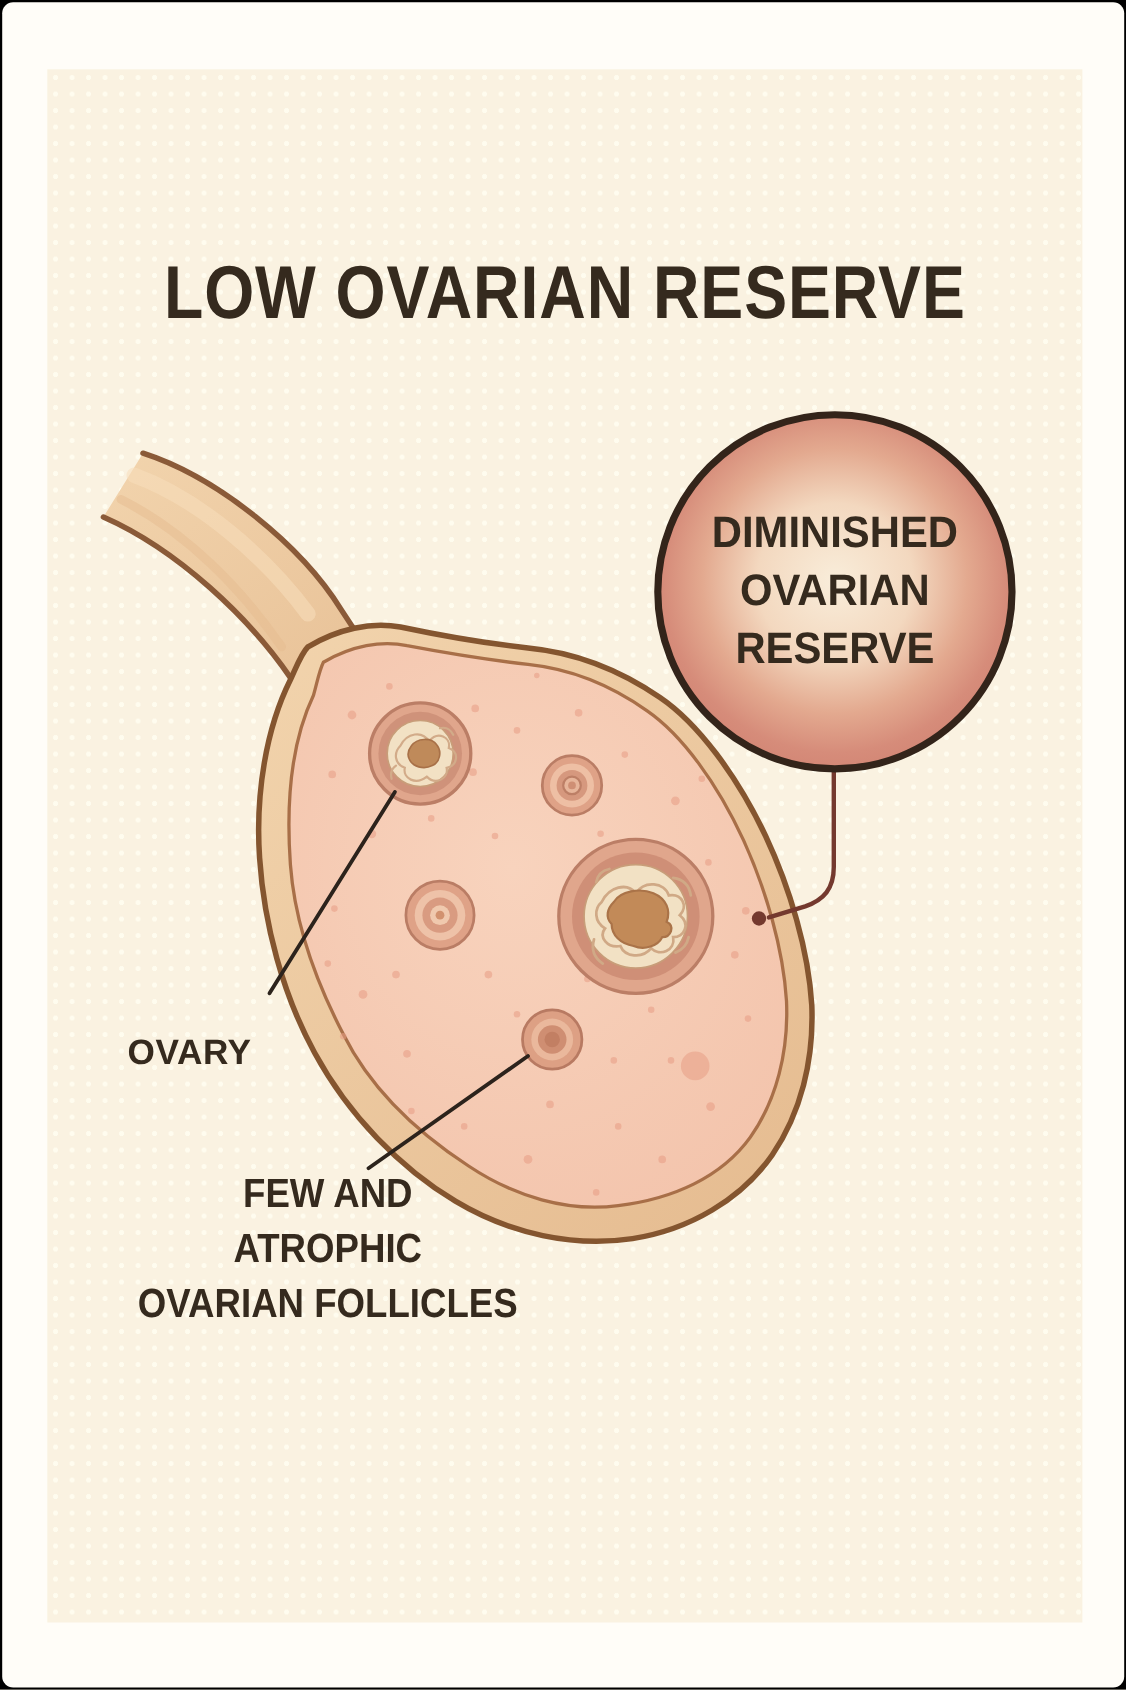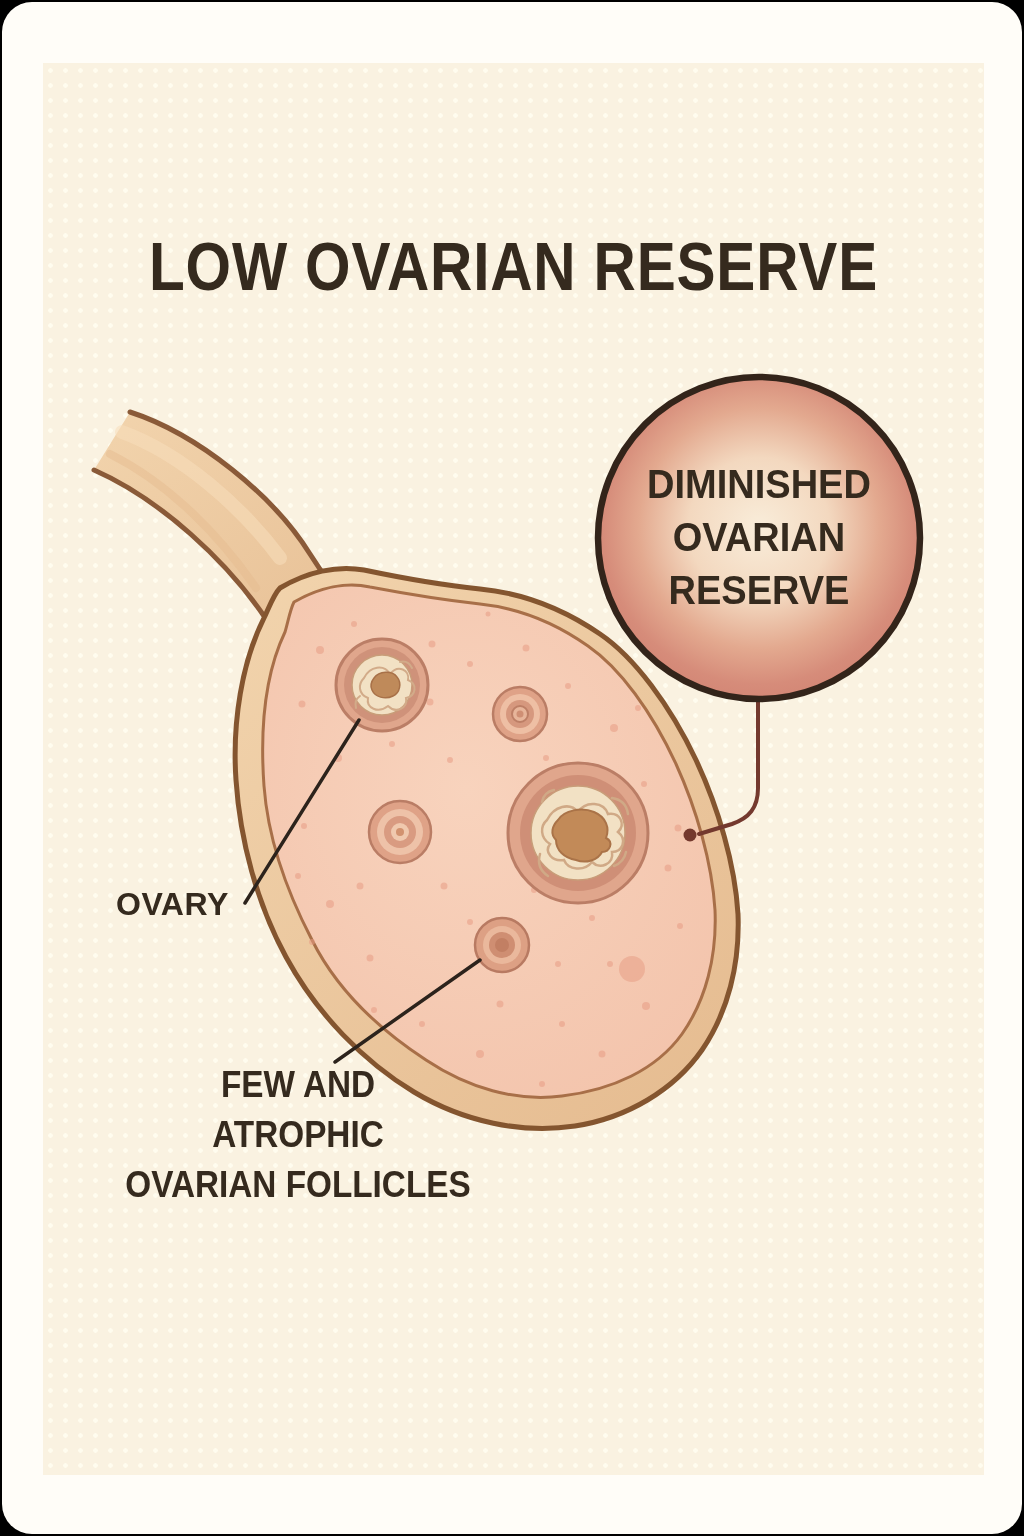--- a/index.html
+++ b/index.html
@@ -3,21 +3,21 @@
 <meta charset="utf-8">
 <style>
   html,body{margin:0;padding:0;}
   body{
     width:1024px;height:1536px;position:relative;
     background:#000;overflow:hidden;
     font-family:"Liberation Sans","DejaVu Sans",sans-serif;
   }
   .card{
     position:absolute;left:2px;top:2px;right:2px;bottom:2px;
-    background:#fffdf8;border-radius:30px;
+    background:#fffdf8;border-radius:10px;
   }
   .panel{
     position:absolute;left:41px;top:61px;width:941px;height:1412px;
     background:#faf2e1;
     background-image:radial-gradient(rgba(255,253,240,.9) 2px, transparent 2.6px);
     background-size:15px 15px;
   }
   svg.diagram{position:absolute;left:0;top:0;}
   .txt{position:absolute;color:#352a1e;font-weight:bold;}
   .title{
@@ -25,21 +25,21 @@
     font-size:68px;line-height:76px;letter-spacing:1px;
     transform:scaleX(0.86);transform-origin:50% 50%;
   }
   .callout-text{
     left:587px;top:456px;width:340px;text-align:center;
     font-size:40px;line-height:53px;
     transform:scaleX(0.95);transform-origin:50% 50%;
   }
   .callout-text span{display:block;}
   .ovary-label{
-    left:114px;top:884px;width:140px;
+    left:114px;top:936px;width:140px;
     font-size:32px;line-height:36px;letter-spacing:0.5px;
   }
   .follicles-label{
     left:101px;top:1058px;width:390px;text-align:center;
     font-size:37px;line-height:50px;
     transform:scaleX(0.9);transform-origin:50% 50%;
   }
   .follicles-label span{display:block;}
 </style>
 </head>

